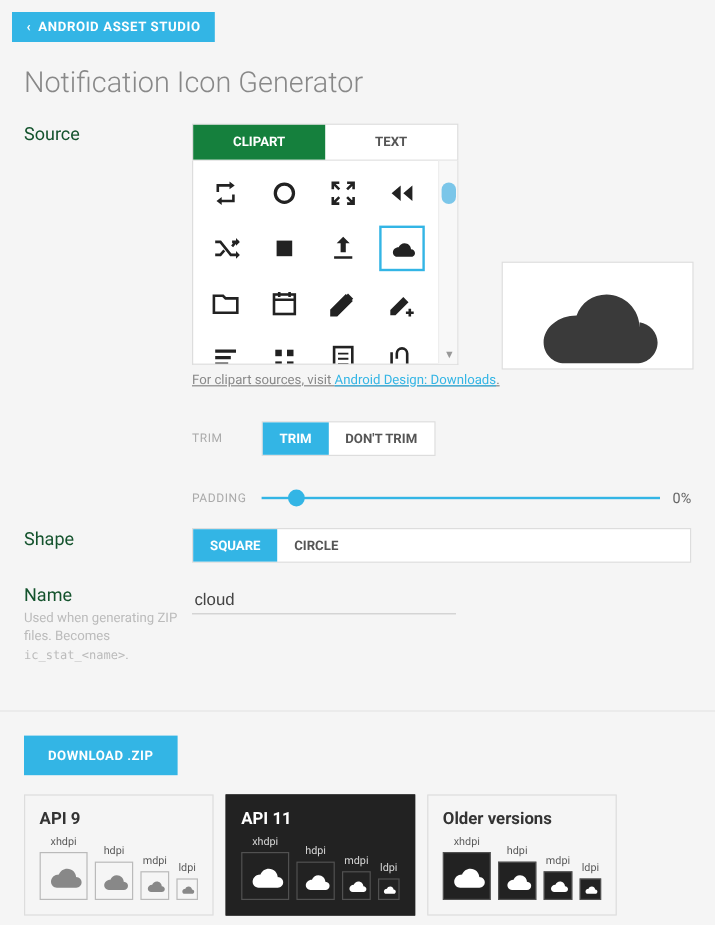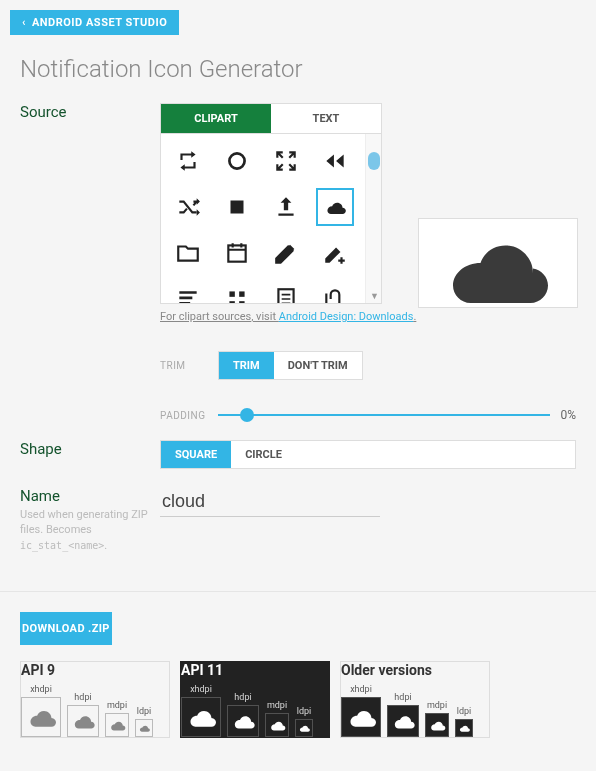--- a/index.html
+++ b/index.html
@@ -27,26 +27,26 @@
 .clipart-help a { color: #33b5e5; text-decoration: underline; }
 .sub-row { display: flex; align-items: center; margin-top: 28px; }
 .sub-lbl { font-size: 10px; color: #aaa; width: 58px; letter-spacing: 0.5px; }
 .btn-group { display: flex; border: 1px solid #ddd; background: #fff; }
 .btn-seg { font-size: 11px; font-weight: 700; padding: 7px 14px; cursor: pointer; color: #555; }
 .btn-seg.active { background: #33b5e5; color: #fff; }
 .slider-wrap { flex: 1; display: flex; align-items: center; }
 .slider-track { flex: 1; height: 2px; background: #33b5e5; position: relative; margin-right: 10px; }
 .slider-thumb { position: absolute; left: 22px; top: -6px; width: 14px; height: 14px; border-radius: 50%; background: #33b5e5; }
 .slider-val { font-size: 12px; color: #666; }
-.name-input { border: none; border-bottom: 1px solid #ccc; background: transparent; font-size: 18px; color: #444; width: 220px; padding: 4px 2px; outline: none; }
+.name-input { border: none; border-bottom: 1px solid #ccc; background: transparent; font-size: 14px; color: #444; width: 220px; padding: 4px 2px; outline: none; }
 .preview-box { position: absolute; top: 115px; right: 18px; width: 160px; height: 90px; border: 1px solid #ddd; background: #fff; display: flex; align-items: center; justify-content: center; }
 .divider { border-top: 1px solid #e5e5e5; margin: 20px 0; }
-.download-btn { background: #33b5e5; color: #fff; display: inline-block; padding: 10px 2px; font-size: 11px; font-weight: 700; margin: 0 0 16px 20px; cursor: pointer; letter-spacing: 0.4px; }
+.download-btn { background: #33b5e5; color: #fff; display: inline-block; padding: 10px 20px; font-size: 11px; font-weight: 700; margin: 0 0 16px 20px; cursor: pointer; letter-spacing: 0.4px; }
 .output-row { display: flex; gap: 10px; padding: 0 20px 20px 20px; }
-.out-card { border: 1px solid #ddd; padding: 0; min-width: 150px; }
+.out-card { border: 1px solid #ddd; padding: 12px; min-width: 150px; }
 .out-card.dark { background: #222; color: #fff; border-color: #222; }
 .out-title { font-size: 14px; font-weight: 700; margin-bottom: 6px; }
 .out-sizes { display: flex; gap: 6px; align-items: flex-end; }
 .out-size { text-align: center; }
 .out-size-lbl { font-size: 9px; color: inherit; margin-bottom: 3px; opacity: 0.8; }
 .out-icon { border: 1px solid rgba(128,128,128,0.5); display: flex; align-items: center; justify-content: center; }
 .out-card.dark .out-icon svg path { fill: #fff; }
 .out-card.older .out-icon { background: #222; }
 .out-card.older .out-icon svg path { fill: #fff; }
 </style>

